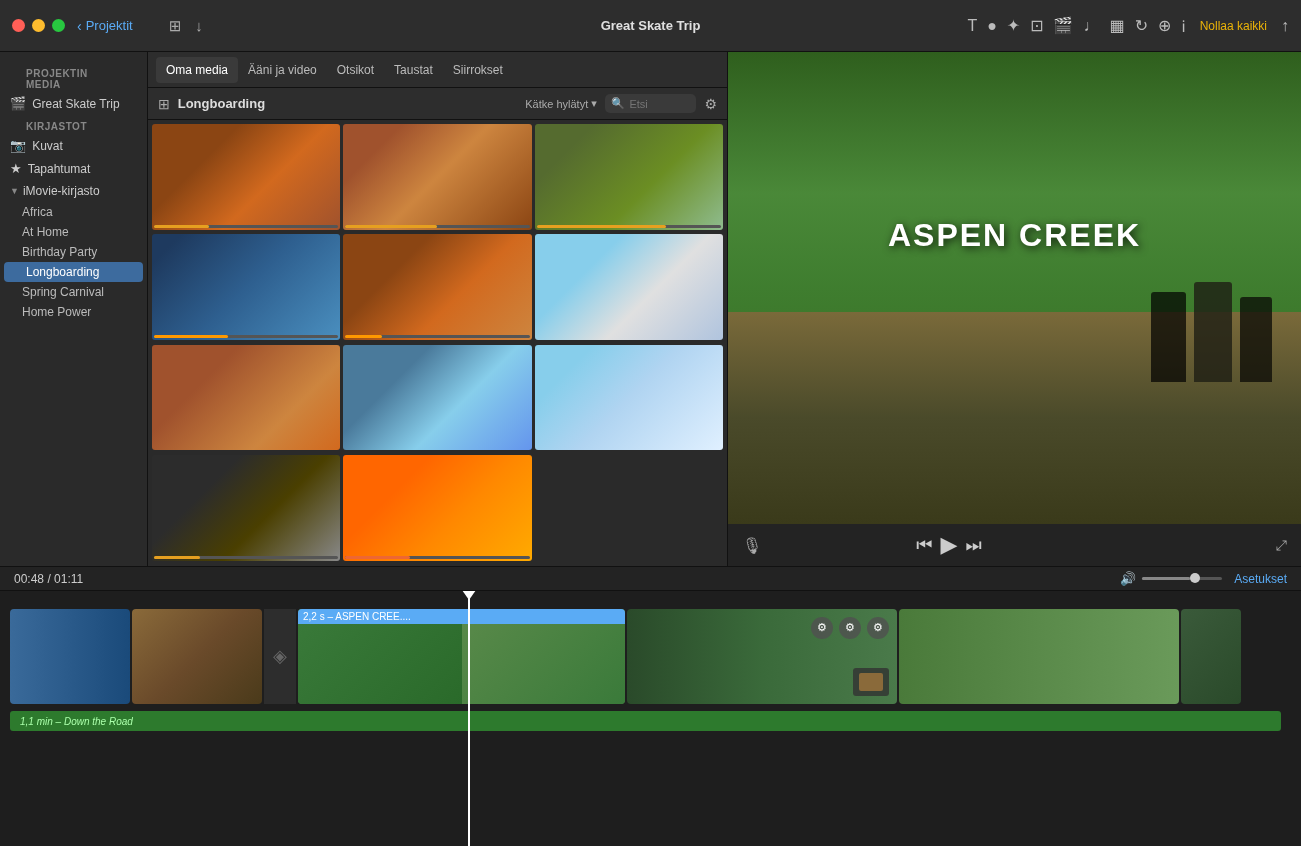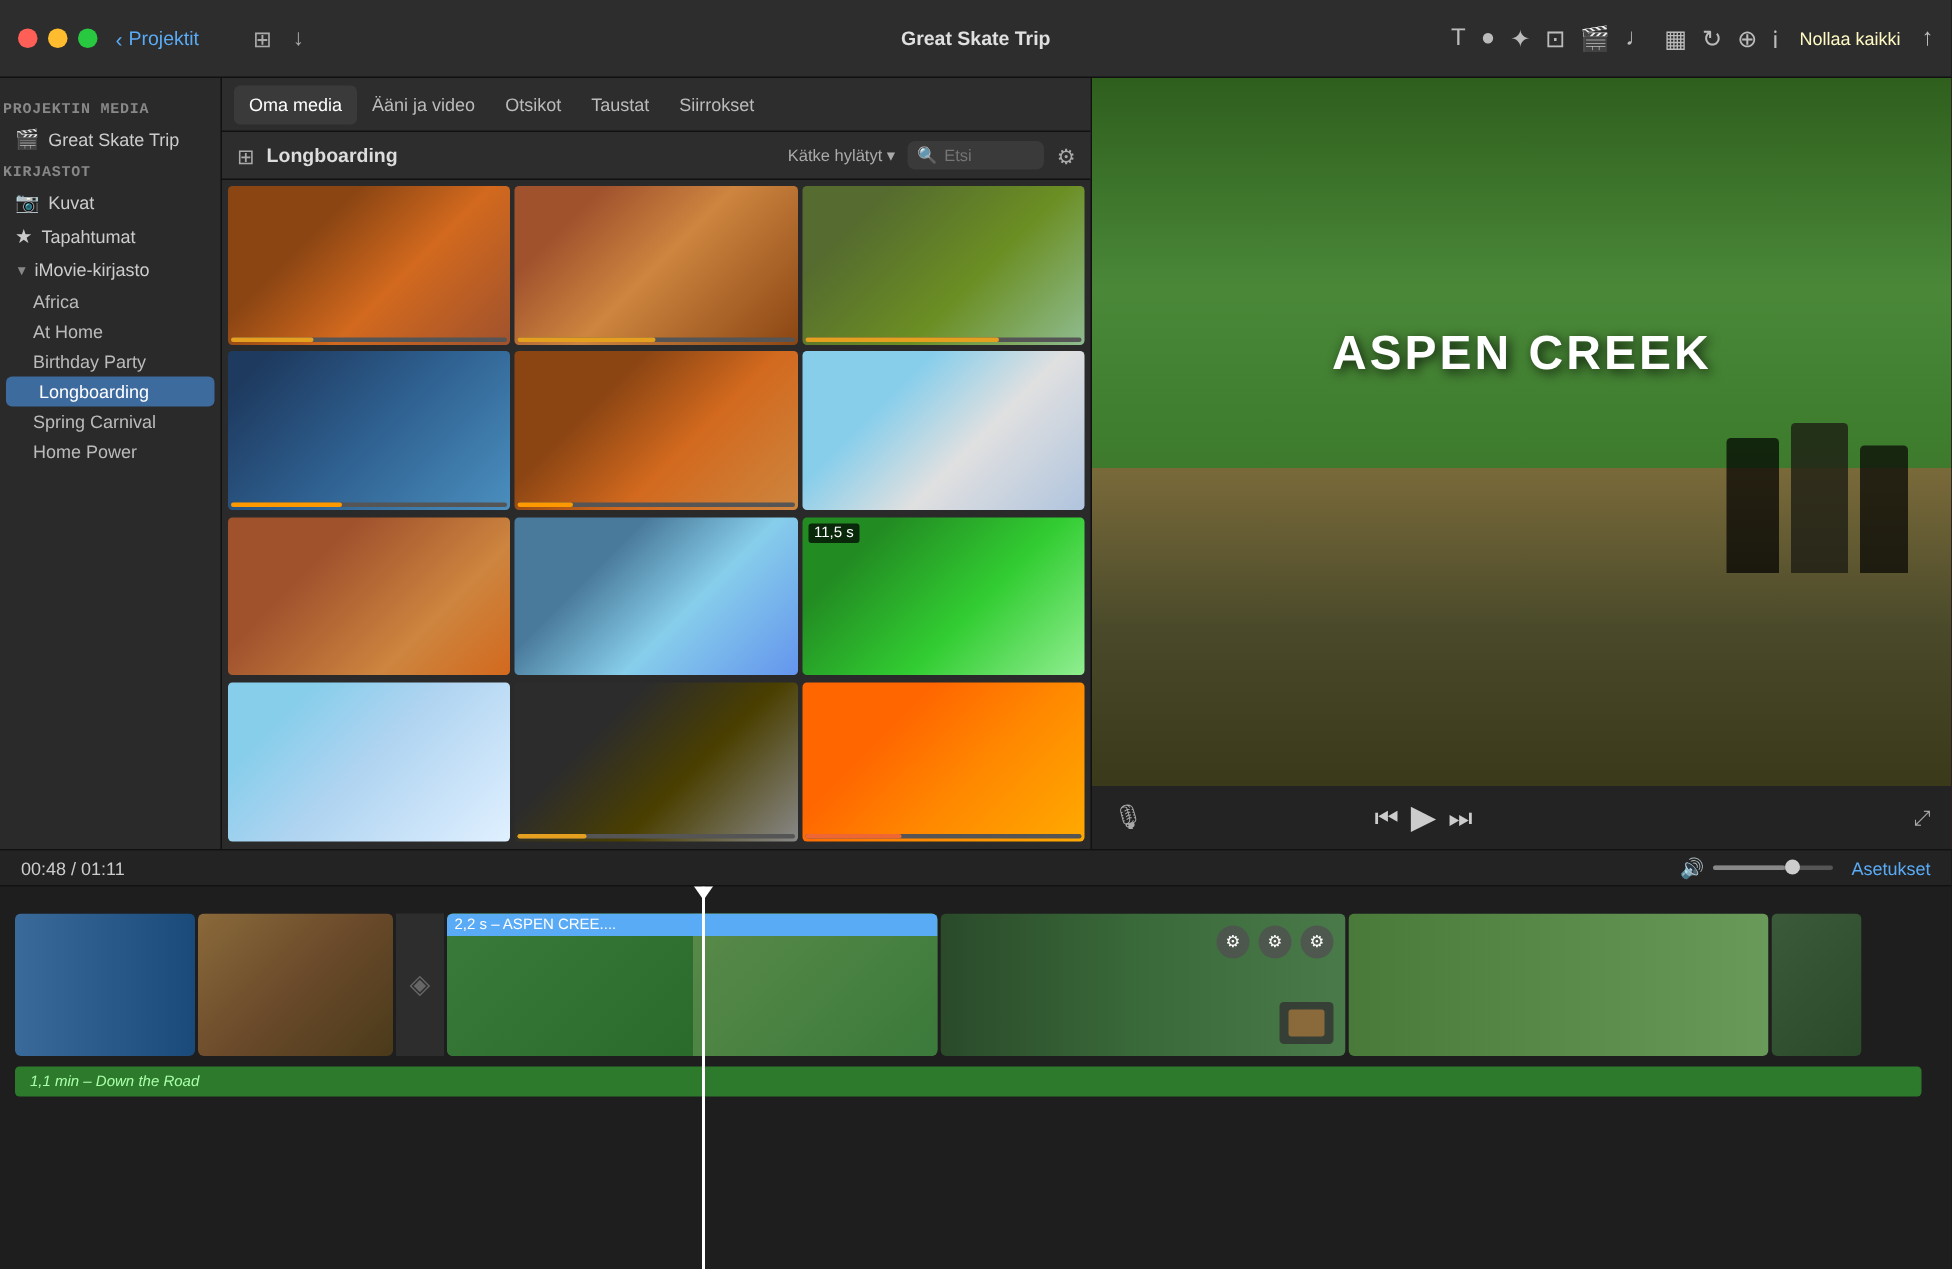--- a/index.html
+++ b/index.html
@@ -49,21 +49,21 @@
     }
     .tb-icon { font-size: 15px; color: #aaa; cursor: pointer; }
     .titlebar-right {
       margin-left: auto; display: flex; align-items: center; gap: 14px;
     }
     .toolbar-group {
       display: flex; align-items: center; gap: 10px;
     }
     .tool-icon { font-size: 16px; color: #bbb; cursor: pointer; }
     .nollaa-btn {
-      font-size: 12px; color: #fef9c3; cursor: pointer;
+      font-size: 12px; color: #eab308; cursor: pointer;
     }
     .share-icon { font-size: 16px; color: #bbb; cursor: pointer; }
 
     
     #main {
       display: flex;
       flex: 1;
       overflow: hidden;
     }
 
@@ -73,22 +73,22 @@
       background: #2a2a2a;
       border-right: 1px solid #111;
       display: flex;
       flex-direction: column;
       flex-shrink: 0;
       overflow-y: auto;
       padding: 10px 0;
     }
     .sidebar-section-label {
       font-size: 10px; font-weight: 700; color: #888;
-      padding: 6px 2px 2px;
-      text-transform: uppercase; letter-spacing: 0.5px; font-family: Liberation Mono, monospace;
+      padding: 6px 26px 2px;
+      text-transform: uppercase; letter-spacing: 0.5px;
     }
     .sidebar-item {
       display: flex; align-items: center; gap: 6px;
       padding: 4px 10px;
       font-size: 12px; color: #ccc; cursor: pointer;
     }
     .sidebar-item-icon { font-size: 13px; }
     .sidebar-sub-item {
       padding: 3px 10px 3px 22px;
       font-size: 12px; color: #bbb; cursor: pointer;
@@ -449,23 +449,20 @@
               <div class="thumb-bar-fill" style="width:20%;background:#f90;"></div>
             </div>
         </div>
         <div class="thumb-item tb6">
         </div>
 
         <div class="thumb-item tb7">
         </div>
         <div class="thumb-item tb8">
         </div>
-        <div class="thumb-item tb9">
-          <div class="thumb-duration">11,5 s</div>
-        </div>
 
         <div class="thumb-item tb10">
         </div>
         <div class="thumb-item tb11">
           <div class="thumb-bar">
               <div class="thumb-bar-fill" style="width:25%;"></div>
             </div>
         </div>
         <div class="thumb-item tb12">
           <div class="thumb-bar">

